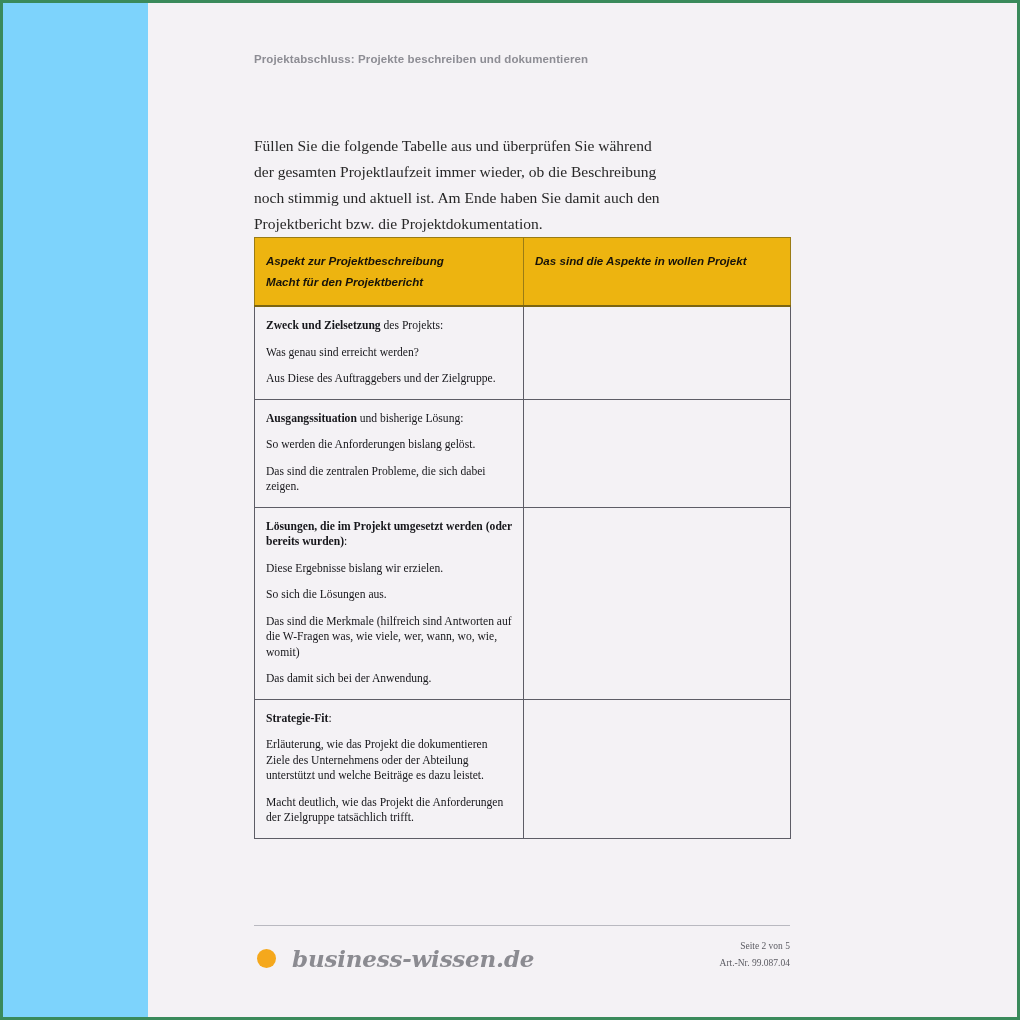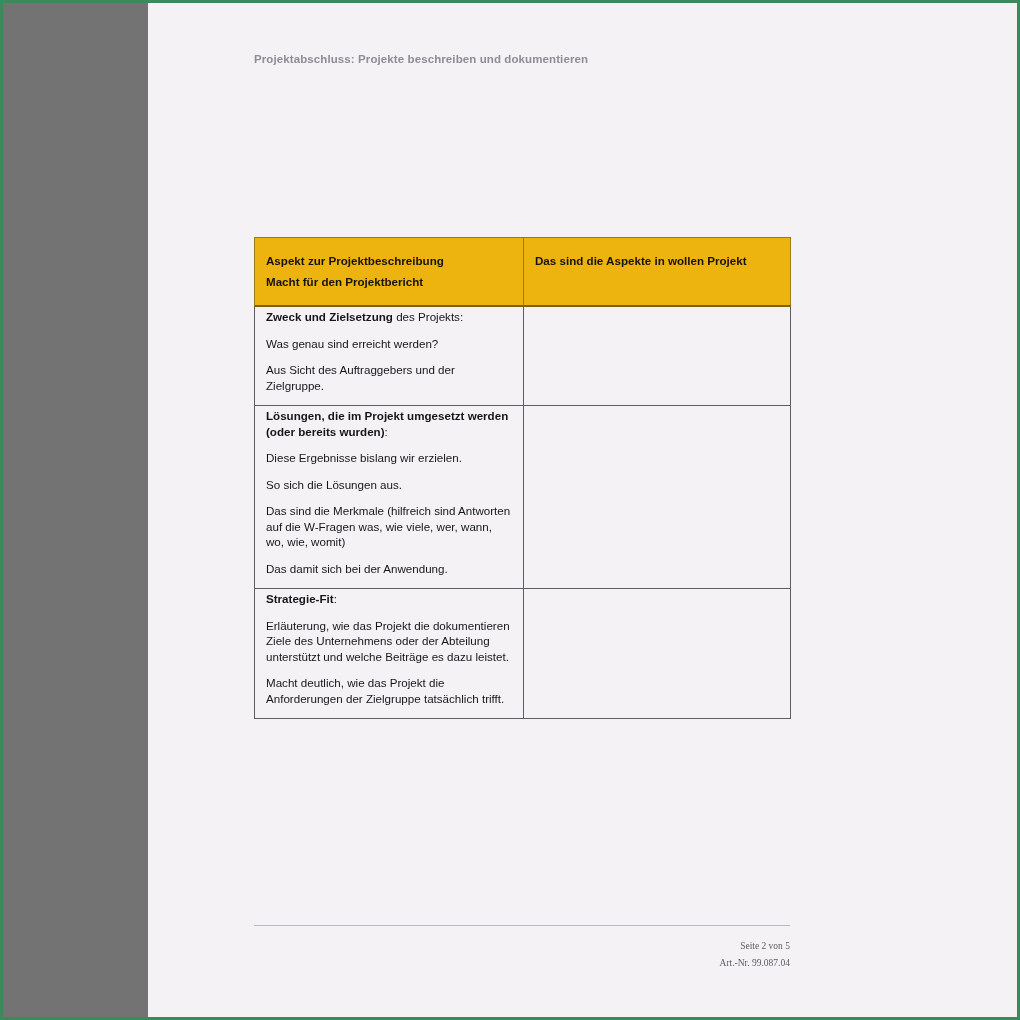--- a/index.html
+++ b/index.html
@@ -12,21 +12,21 @@
     overflow: hidden;
     background: #e2e0e4;
     font-family: "Liberation Sans", sans-serif;
     box-sizing: border-box;
     border: 3px solid #3a8a5b;
   }
   .viewport {
     position: relative;
     width: 1014px;
     height: 1014px;
-    background: #737373;
+    background: #7dd3fc;
     overflow: hidden;
   }
   
   .page {
     position: absolute;
     left: 145px;
     top: 0;
     width: 869px;
     height: 1014px;
     background: #f4f2f5;
@@ -78,29 +78,31 @@
   .tbl thead th {
     background: #edb410;
     border: 1px solid #9a7c15;
     border-bottom: 2px solid #7c6512;
     padding: 12px 11px 13px 11px;
     text-align: left;
     font-size: 11.6px;
     font-weight: bold;
     color: #17130a;
     line-height: 21px;
+    font-style: italic;
   }
   .tbl thead th .hl { display: block; }
   .tbl tbody td {
     border: 1px solid #5d5d66;
-    padding: 2px 11px 12px 11px;
+    padding: 11px 11px 12px 11px;
     background: #f4f2f5;
     font-size: 11.6px;
     color: #16161a;
     line-height: 15.5px;
+    font-family: Liberation Serif, serif;
   }
   .tbl tbody td p {
     margin: 0 0 11px 0;
   }
   .tbl tbody td p:last-child { margin-bottom: 0; }
   .tbl tbody td p b { font-weight: bold; }
   .answer-cell { }
   
   .footer-rule {
     position: absolute;
@@ -153,20 +155,21 @@
 </style>
 </head>
 <body>
 
 <div class="viewport">
   <div class="page">
     <div class="page-inner">
 
       <div class="doc-header">Projektabschluss: Projekte beschreiben und dokumentieren</div>
 
+      <div class="intro">Füllen Sie die folgende Tabelle aus und überprüfen Sie während der gesamten Projektlaufzeit immer wieder, ob die Beschreibung noch stimmig und aktuell ist. Am Ende haben Sie damit auch den Projektbericht bzw. die Projektdokumentation.</div>
 
       <table class="tbl">
         <colgroup>
             <col class="c1">
             <col class="c2">
           </colgroup>
         <thead>
           <tr>
             <th>
               <span class="hl">Aspekt zur Projektbeschreibung</span>
@@ -174,26 +177,34 @@
             </th>
             <th>Das sind die Aspekte in wollen Projekt</th>
           </tr>
         </thead>
         <tbody>
 
           <tr>
             <td>
               <p><b>Zweck und Zielsetzung</b><span> des Projekts:</span></p>
               <p>Was genau sind erreicht werden?</p>
-              <p>Aus Sicht des Auftraggebers und der Zielgruppe.</p>
-            </td>
-            <td class="answer-cell"></td>
-          </tr>
-
-
+              <p>Aus Diese des Auftraggebers und der Zielgruppe.</p>
+            </td>
+            <td class="answer-cell"></td>
+          </tr>
+
+
+          <tr>
+            <td>
+              <p><b>Ausgangssituation</b><span> und bisherige Lösung:</span></p>
+              <p>So werden die Anforderungen bislang gelöst.</p>
+              <p>Das sind die zentralen Probleme, die sich dabei zeigen.</p>
+            </td>
+            <td class="answer-cell"></td>
+          </tr>
 
           <tr>
             <td>
               <p><b>Lösungen, die im Projekt umgesetzt werden (oder bereits wurden)</b><span>:</span></p>
               <p>Diese Ergebnisse bislang wir erzielen.</p>
               <p>So sich die Lösungen aus.</p>
               <p>Das sind die Merkmale (hilfreich sind Antworten auf die W-Fragen was, wie viele, wer, wann, wo, wie, womit)</p>
               <p>Das damit sich bei der Anwendung.</p>
             </td>
             <td class="answer-cell"></td>
@@ -207,20 +218,24 @@
             </td>
             <td class="answer-cell"></td>
           </tr>
 
         </tbody>
       </table>
 
       <div class="footer-rule"></div>
 
       <div class="footer">
+        <div class="logo">
+          <span class="logo-dot"></span>
+          <span class="logo-text">business-wissen.de</span>
+        </div>
         <div class="pageinfo">
           <div>Seite 2 von 5</div>
           <div>Art.-Nr. 99.087.04</div>
         </div>
       </div>
 
     </div>
   </div>
 </div>
 

